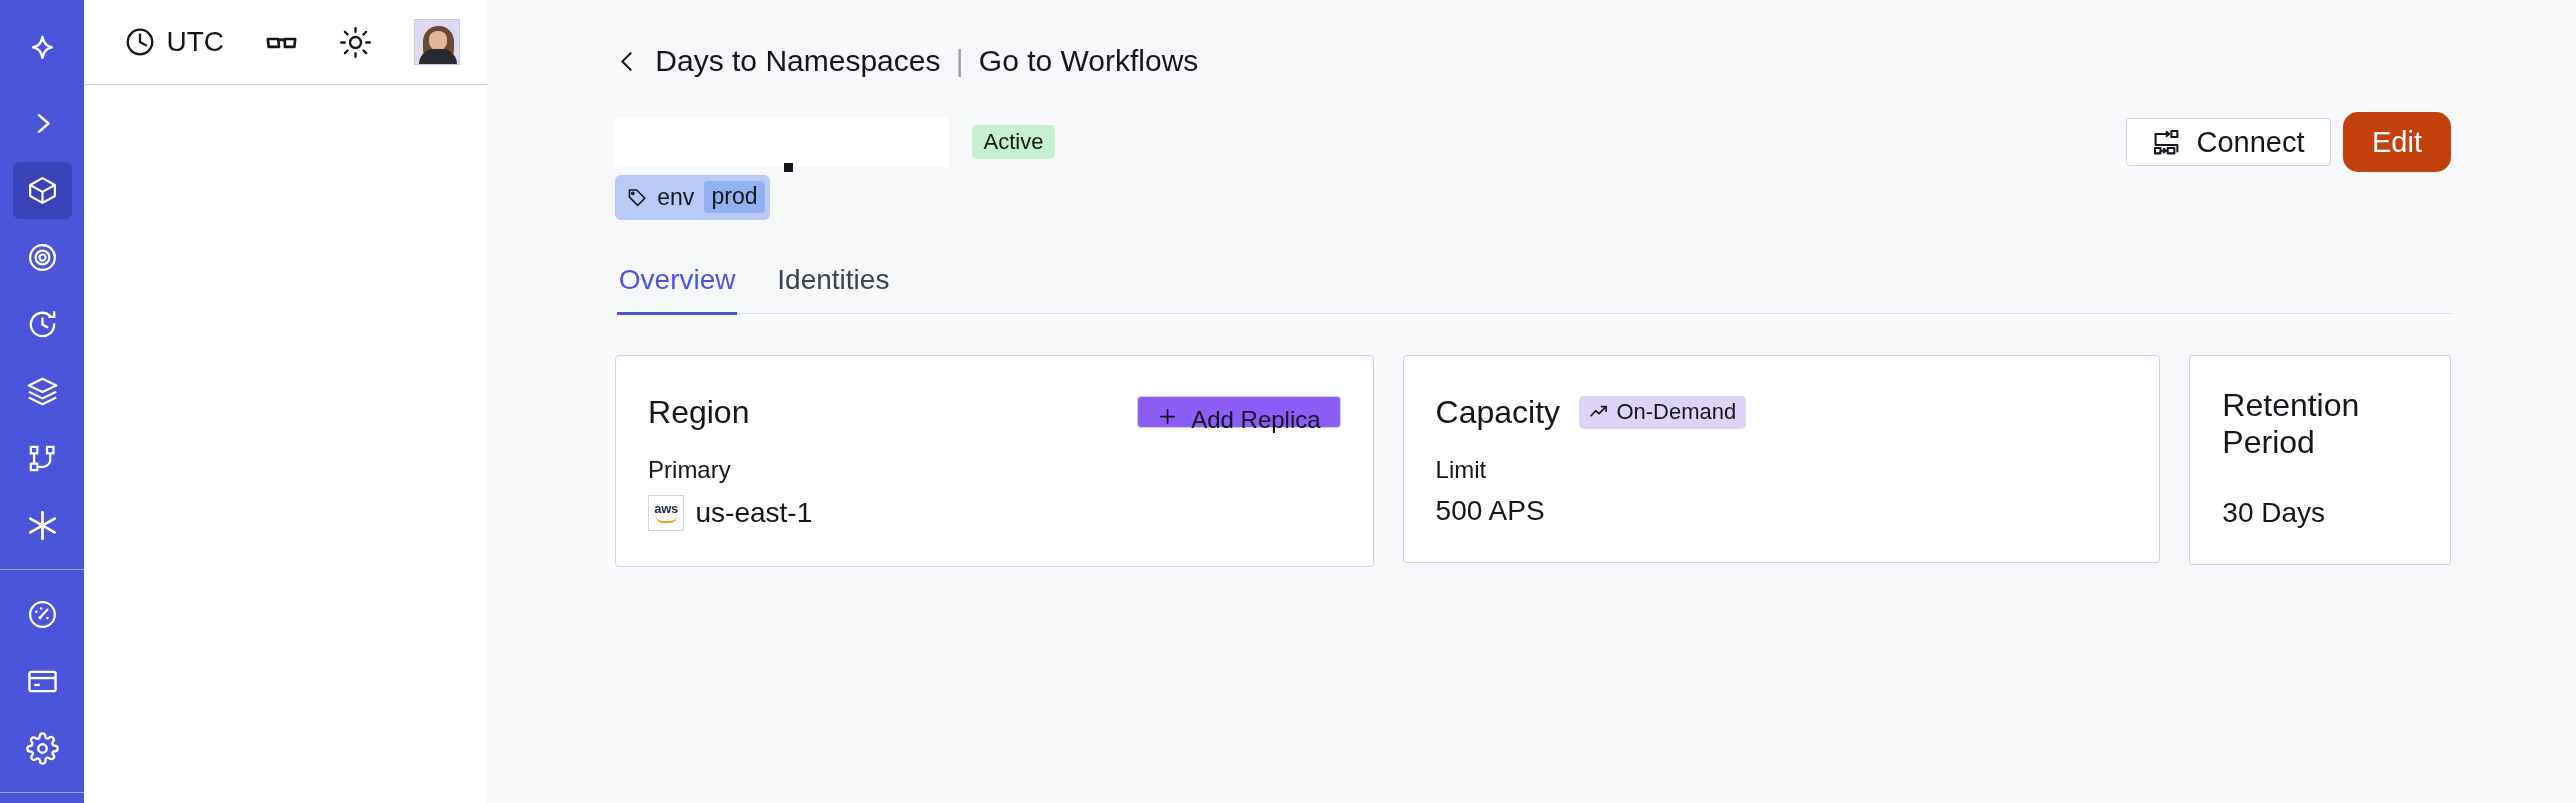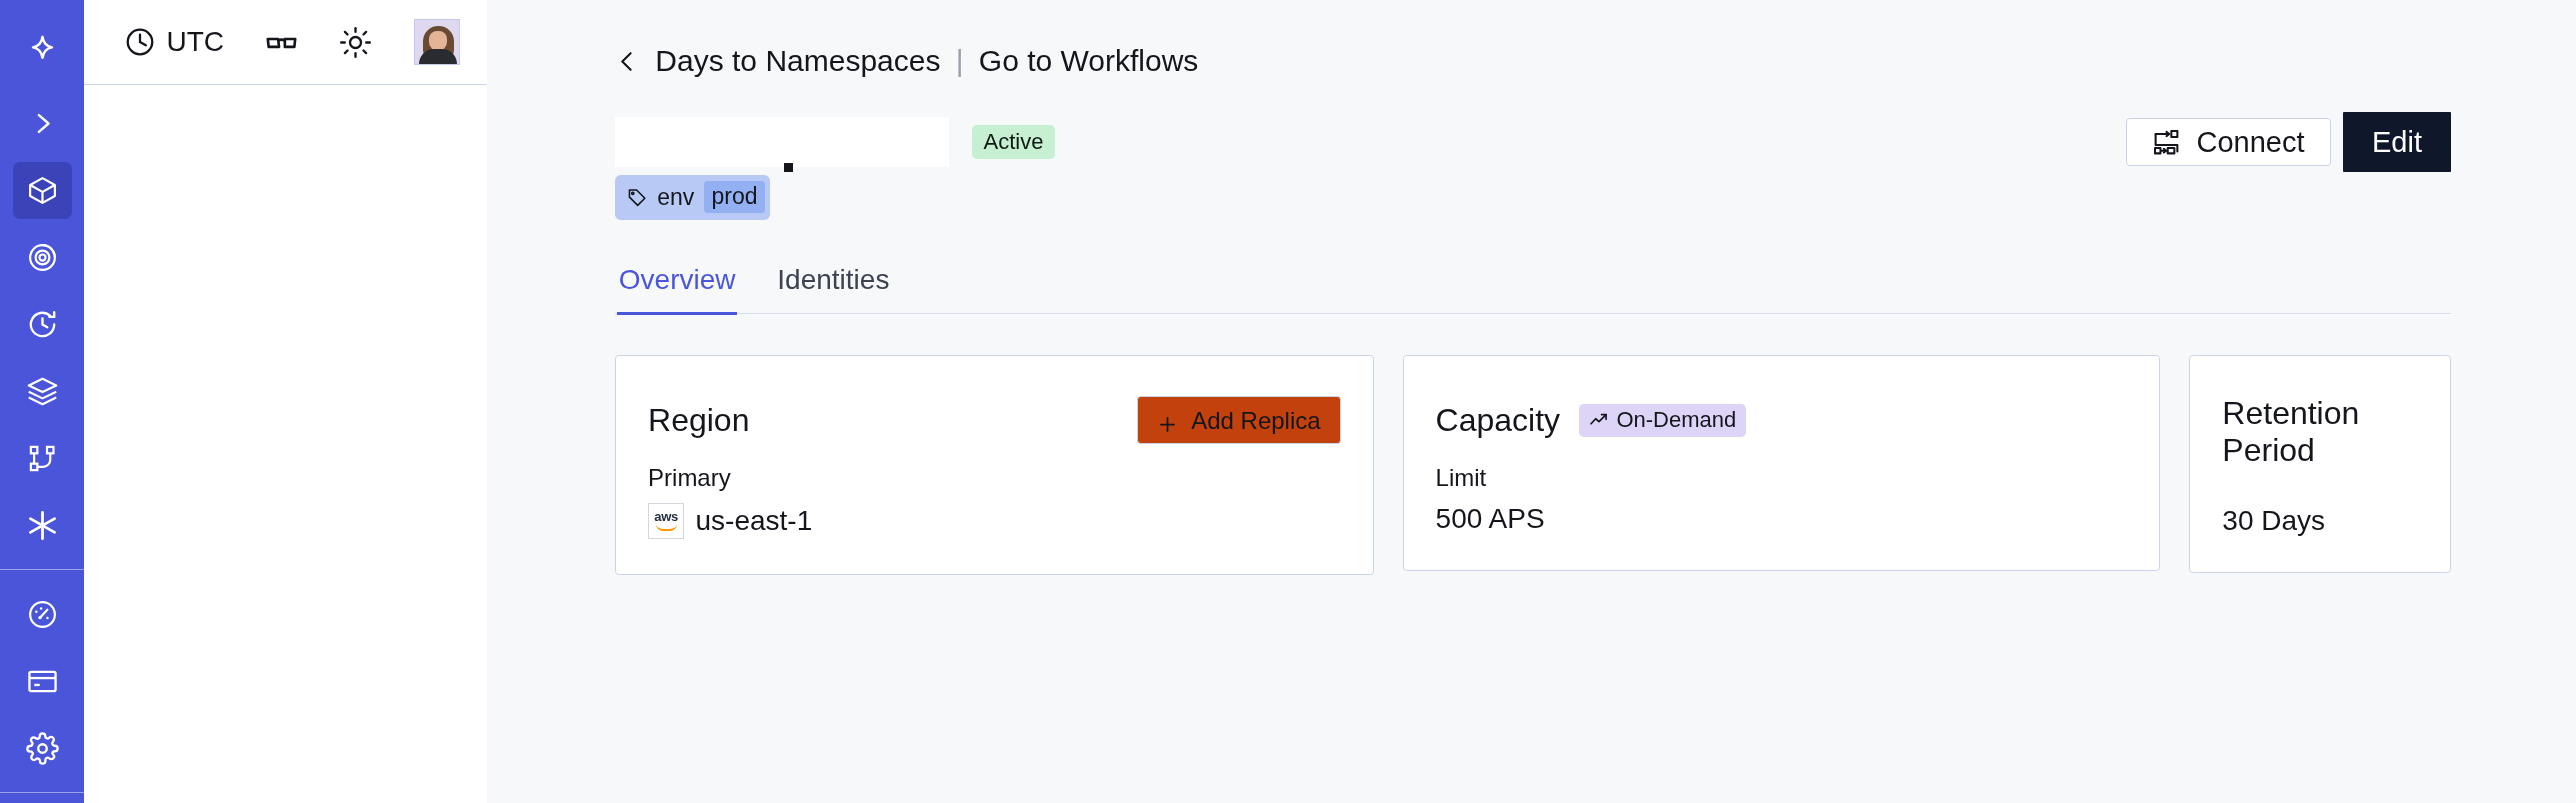--- a/index.html
+++ b/index.html
@@ -142,24 +142,24 @@
     display: flex; align-items: center; gap: 15.3px;
     background: #ffffff;
     border: 1.9px solid #ccd3e6;
     border-radius: 3.8px;
     padding: 10.5px 25px;
     font-size: 29px;
     color: #14161c;
     height: 48px;
   }
   .btn-edit {
-    background: #0f172a;
+    background: #c2410c;
     color: #ffffff;
     border: none;
-    border-radius: 1px;
+    border-radius: 15px;
     padding: 10.5px 29px;
     font-size: 29px;
     height: 60px;
     display: flex; align-items: center;
     font-family: "Liberation Sans", sans-serif;
   }
 
   .tag-row { margin-bottom: 42px; text-decoration: underline; }
   .tag-chip {
     display: inline-flex;
@@ -191,21 +191,21 @@
     position: relative;
     top: 1.9px;
   }
   .tab.active { color: #4a55da; border-bottom: 3.8px solid #4a55da; }
 
   .cards { display: flex; gap: 29px; align-items: flex-start; }
   .card {
     background: #ffffff;
     border: 1.9px solid #ccd3e6;
     border-radius: 3.8px;
-    padding: 39px 32px 35px;
+    padding: 31px 32px 35px;
     min-height: 203px;
   }
   .card.region   { width: 919px; }
   .card.capacity { width: 918px; }
   .card.retention{ width: 307px; }
 
   .card-head {
     display: flex;
     align-items: center;
     min-height: 50px;
@@ -220,29 +220,29 @@
     border-radius: 4.8px;
     padding: 4.8px 9.6px 5.8px;
     display: inline-flex;
     align-items: center;
     gap: 7.7px;
     line-height: 1;
   }
   .card-btn {
     margin-left: auto;
     display: flex;
-    align-items: flex-end;
+    align-items: flex-start;
     gap: 13.4px;
-    background: #c2410c;
+    background: #8b5cf6;
     border: 1.9px solid #ccd3e6;
     border-radius: 3.8px;
     padding: 8.6px 19px;
     font-size: 24px;
     color: #14161c;
-    height: 48px;
+    height: 32px;
   }
   .hl-wrap {
     margin-left: auto;
     border: 3.8px solid #ef3b23;
     border-radius: 2.9px;
     padding: 4.8px;
     display: flex;
   }
   .hl-wrap .card-btn { margin-left: 0; }
 

